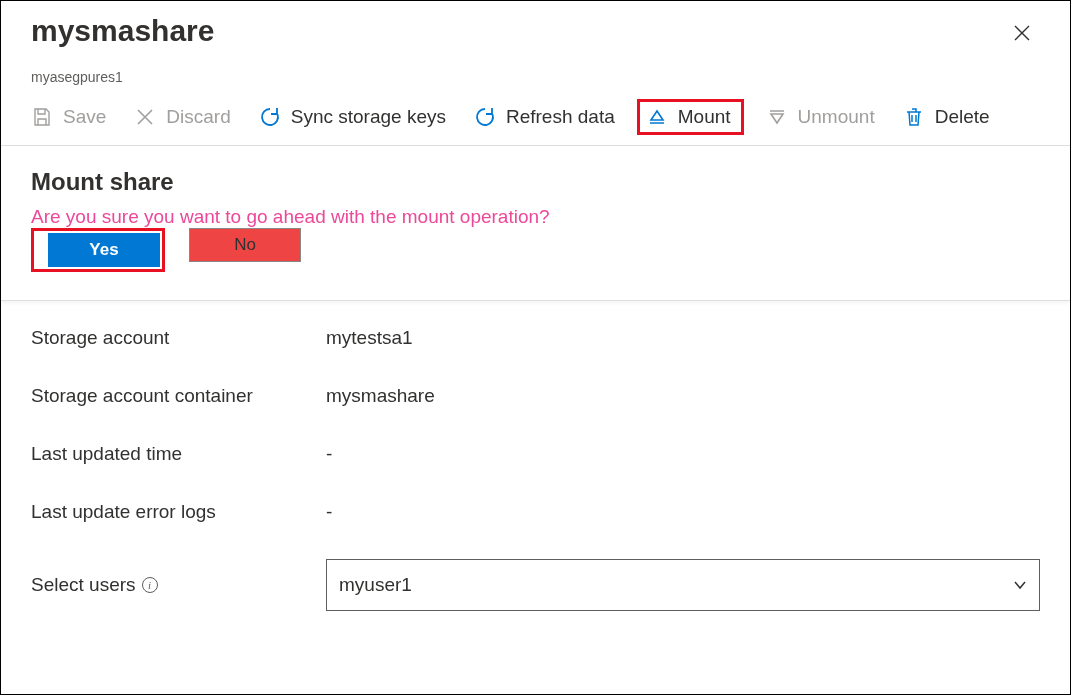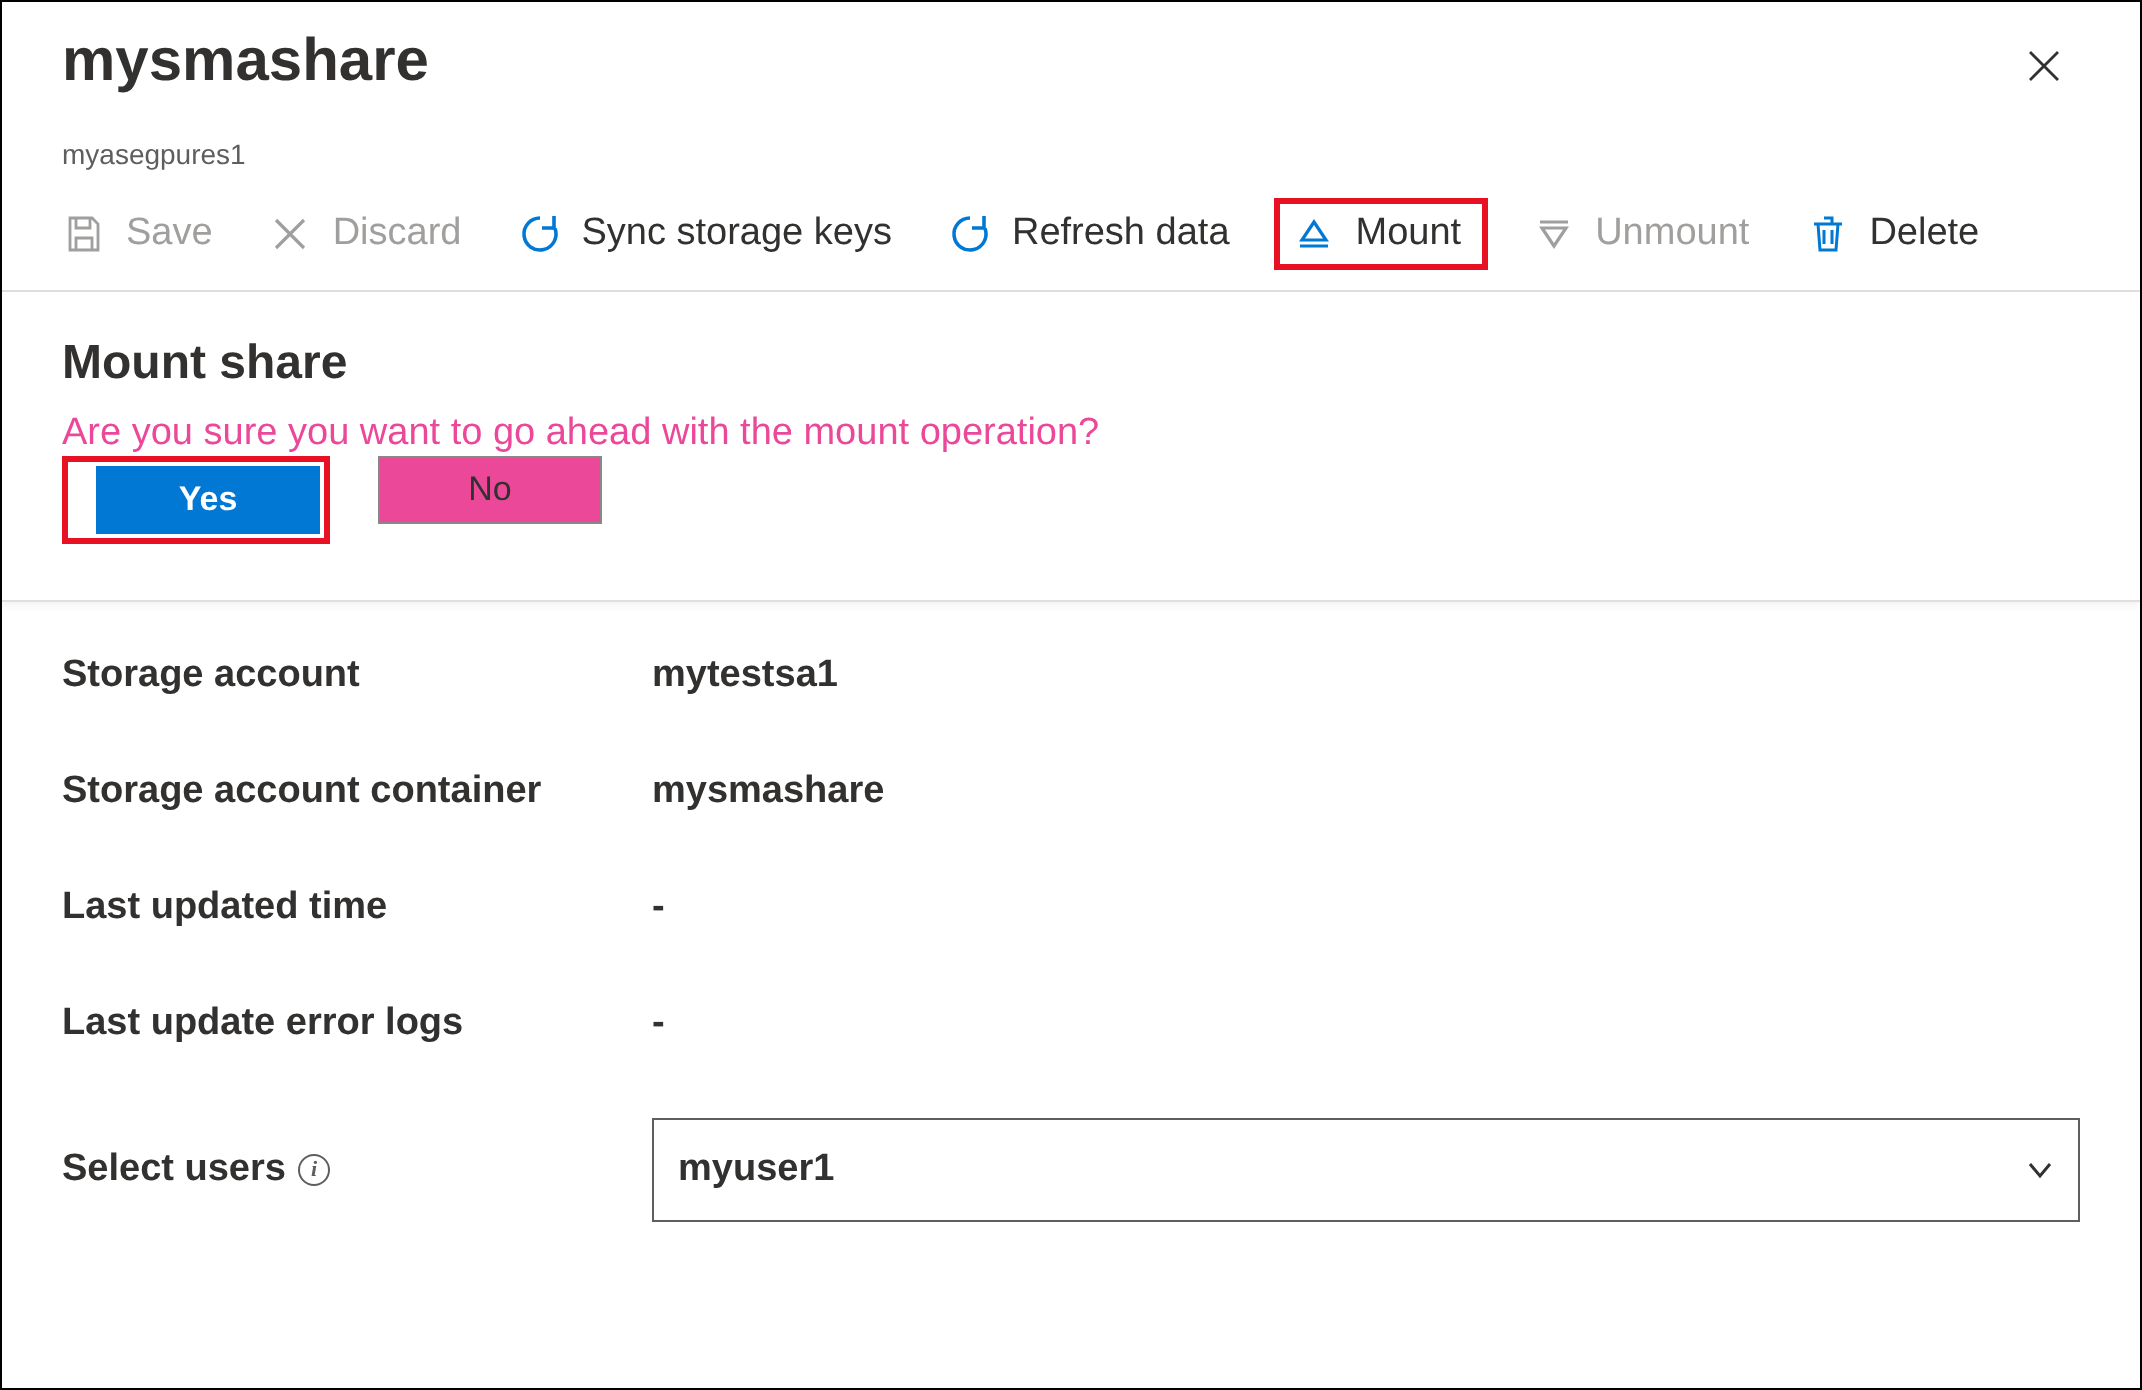--- a/index.html
+++ b/index.html
@@ -99,33 +99,32 @@
       border: 3px solid #e81123;
       padding: 2px;
     }
     .btn-primary {
       background: #0078d4;
       color: #fff;
       border: none;
       font-weight: 600;
     }
     .btn-secondary {
-      background: #ec4899;
+      background: #ef4444;
       color: #323130;
       border: 1px solid #8a8886;
     }
 
     .fields {
       padding: 26px 30px 20px 30px;
     }
     .field-row {
       display: flex;
       align-items: center;
       margin-bottom: 36px;
-      font-weight: bold;
     }
     .field-label {
       width: 295px;
       font-size: 19px;
       color: #323130;
       display: flex;
       align-items: center;
       gap: 6px;
     }
     .field-value {

